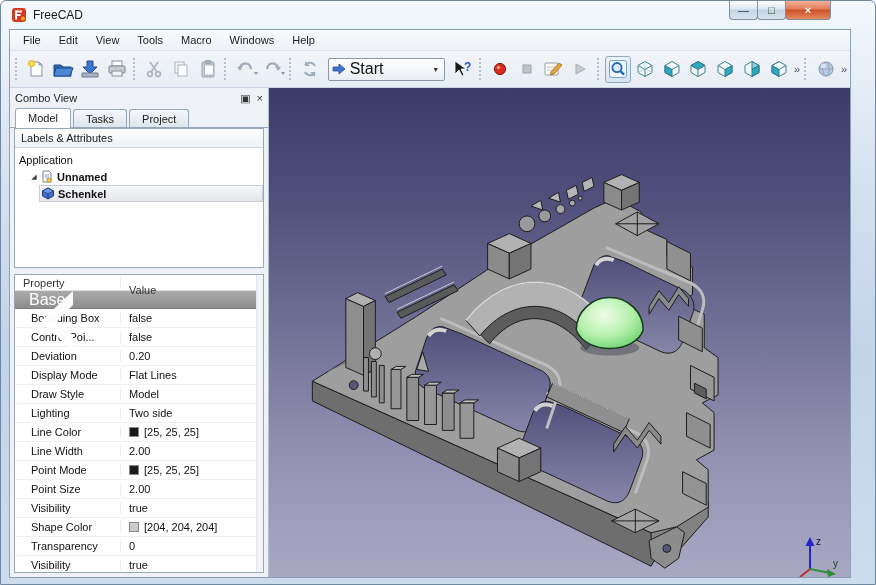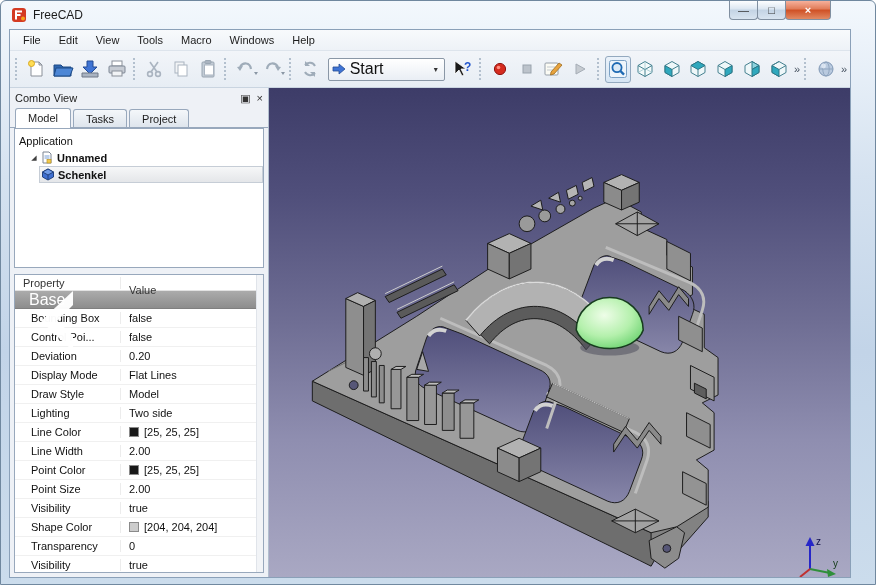--- a/index.html
+++ b/index.html
@@ -317,20 +317,21 @@
             </div>
           </div>
 
           <div class="tabs">
             <div class="tab active">Model</div>
             <div class="tab">Tasks</div>
             <div class="tab">Project</div>
           </div>
 
           <div class="tree-wrap">
+            <div class="tree-header">Labels &amp; Attributes</div>
             <div class="tree">
               <div class="tree-row root">
                 <span>Application</span>
               </div>
               <div class="tree-row">
                 <span class="expander">◢</span>
                 <svg class="ticon" viewBox="0 0 14 13">
                   <path d="M3 1 h6 l2 2 v9 h-8 z" fill="#fff" stroke="#7d8694" stroke-width="1"></path>
                   <line x1="4.5" y1="5" x2="9.5" y2="5" stroke="#7ba0d4"></line>
                   <line x1="4.5" y1="7" x2="9.5" y2="7" stroke="#7ba0d4"></line>
@@ -399,21 +400,21 @@
                   <span>[25, 25, 25]</span>
                 </div>
             </div>
             <div class="prow">
               <div class="plabel">Line Width</div>
               <div class="pvalue">
                   <span>2.00</span>
                 </div>
             </div>
             <div class="prow">
-              <div class="plabel">Point Color</div>
+              <div class="plabel">Point Mode</div>
               <div class="pvalue">
                   <span class="swatch" style="display:inline-block;background:#191919"></span>
                   <span>[25, 25, 25]</span>
                 </div>
             </div>
             <div class="prow">
               <div class="plabel">Point Size</div>
               <div class="pvalue">
                   <span>2.00</span>
                 </div>

